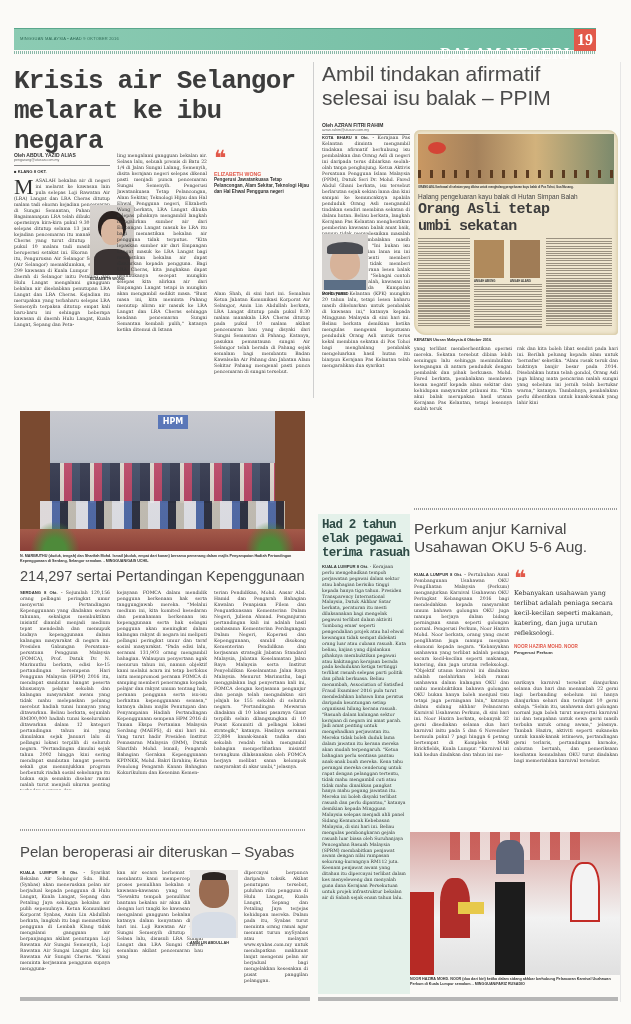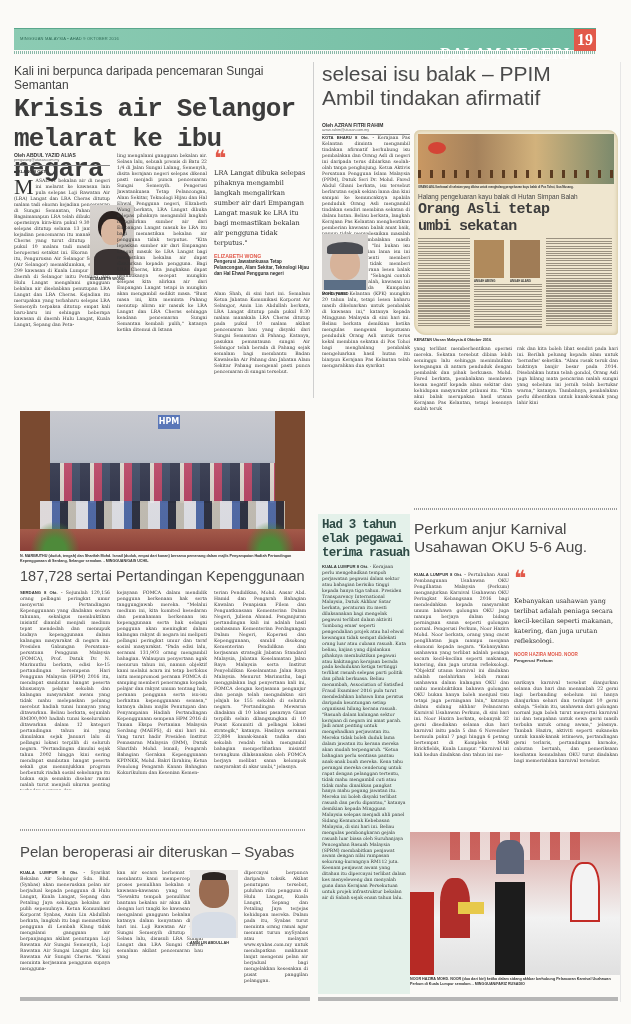--- a/index.html
+++ b/index.html
@@ -36,21 +36,20 @@
 <body>
 
 <div id="header" class="abs">
   <span class="date">MINGGUAN MALAYSIA • AHAD 9 OKTOBER 2016</span>
   <span class="section">DALAM NEGERI</span>
   <span class="page">19</span>
 </div>
 <div class="abs dots" style="left:14px;top:51px;width:582px;"></div>
 
 <div class="abs" style="left:14px;top:64px;width:296px;">
-  <div class="kicker" style="font-size:12px;">Kali ini berpunca daripada pencemaran Sungai Semantan</div>
   <div class="headline-bold" style="font-size:26px;line-height:30px;margin-top:2px;">Krisis air Selangor</div>
   <div class="headline-bold" style="font-size:26px;line-height:30px;">melarat ke ibu negara</div>
 </div>
 
 <div class="abs" style="left:14px;top:152px;width:96px;">
   <div class="byline">Oleh ABDUL YAZID ALIAS</div>
   <div class="email">pengarang@utusan.com.my</div>
   <div class="hrule" style="margin:3px 0;background:#888;"></div>
   <div class="dateline">■ <span>KLANG 8 OKT.</span></div>
 </div>
@@ -65,43 +64,42 @@
   <div style="position:absolute;left:4px;top:44px;width:36px;height:26px;border-radius:40% 40% 0 0;background:#3a3333;"></div>
 </div>
 <div class="abs pic-label" style="left:90px;top:277px;">ELIZABETH WONG</div>
 
 <div class="abs body" style="left:117px;top:153px;width:90px;height:237px;overflow:hidden;">
   <span>ling mengalami gangguan bekalan air. Selasa lalu, sebuah premis di Batu 22 1/4 di Jalan Sungai Lalang, Semenyih, disita kerajaan negeri selepas dikenal pasti menjadi punca pencemaran Sungai Semenyih. Pengerusi Jawatankuasa Tetap Pelancongan, Alam Sekitar, Teknologi Hijau dan Hal Ehwal Pengguna negeri, Elizabeth Wong berkata, LRA Langat dibuka selepas pihaknya mengambil langkah mengalirkan sumber air dari Empangan Langat masuk ke LRA itu bagi memastikan bekalan air pengguna tidak terputus. "Kita lepaskan sumber air dari Empangan Langat masuk ke LRA Langat bagi memastikan bekalan air dapat disalurkan kepada pengguna. Bagi LRA Cheras, kita jangkakan dapat membukanya secepat mungkin selepas kita alirkan air dari Empangan Langat tetapi ia mungkin akan mengambil sedikit masa. "Buat masa ini, kita meminta Pahang menutup aliran air masuk ke LRA Langat dan LRA Cheras sehingga keadaan pencemaran Sungai Semantan kembali pulih," katanya ketika ditemui di Istana</span>
 </div>
 
 <div class="abs" style="left:214px;top:152px;width:96px;">
   <div class="quote-marks">❛❛</div>
-  <div class="quote" style="font-size:6.6px;line-height:10px;margin-top:2px;">LRA Langat dibuka selepas pihaknya mengambil langkah mengalirkan sumber air dari Empangan Langat masuk ke LRA itu bagi memastikan bekalan air pengguna tidak terputus."</div>
   <div class="q-name" style="margin-top:5px;">ELIZABETH WONG</div>
   <div class="q-title" style="font-size:4.6px;line-height:6px;">Pengerusi Jawatankuasa Tetap Pelancongan, Alam Sekitar, Teknologi Hijau dan Hal Ehwal Pengguna negeri</div>
 </div>
 <div class="abs body" style="left:214px;top:291px;width:96px;height:99px;overflow:hidden;">
   <span>Alam Shah, di sini hari ini. Semalam Ketua Jabatan Komunikasi Korporat Air Selangor, Amin Lin Abdullah berkata, LRA Langat ditutup pada pukul 8.30 malam manakala LRA Cheras ditutup pada pukul 10 malam akibat pencemaran bau yang disyaki dari Sungai Semantan di Pahang. Katanya, pasukan pemantauan sungai Air Selangor telah berada di Pahang sejak semalam bagi membantu Badan Kawalselia Air Pahang dan Jabatan Alam Sekitar Pahang mengenal pasti punca pencemaran di sungai tersebut.</span>
 </div>
 
 <div class="abs vrule" style="left:313px;top:62px;height:336px;"></div>
 
 <div class="abs photo" style="left:20px;top:411px;width:285px;height:140px;background:linear-gradient(180deg,#c8c9cf 0%,#b9bec8 35%,#6b6e80 60%,#3d4966 100%);">
   <div style="position:absolute;left:0;top:0;width:30px;height:140px;background:#7a4a30;"></div>
   <div style="position:absolute;right:0;top:0;width:30px;height:140px;background:#7a4a30;"></div>
-  <div style="position:absolute;left:138px;top:4px;width:22px;height:14px;background:#5a77b8;color:#fff;font-size:8px;font-weight:bold;text-align:center;line-height:14px;font-family:'DejaVu Sans',sans-serif;">HPM</div>
+  <div style="position:absolute;left:138px;top:4px;width:30px;height:14px;background:#5a77b8;color:#fff;font-size:8px;font-weight:bold;text-align:center;line-height:14px;font-family:'DejaVu Sans',sans-serif;">HPM</div>
   <div style="position:absolute;left:30px;top:52px;width:225px;height:40px;background:repeating-linear-gradient(90deg,#2b2f44 0 10px,#e6dcd0 10px 14px,#c04060 14px 22px,#3b4660 22px 30px);opacity:0.85;"></div>
   <div style="position:absolute;left:20px;top:90px;width:245px;height:30px;background:repeating-linear-gradient(90deg,#e8e8ec 0 12px,#4f6aa8 12px 20px,#2a2d3c 20px 28px,#c9c3b6 28px 36px);opacity:0.9;"></div>
   <div style="position:absolute;left:0;bottom:0;width:285px;height:22px;background:linear-gradient(180deg,#a45a4a,#8a4038);"></div>
   <div style="position:absolute;left:10px;bottom:0;width:50px;height:30px;background:radial-gradient(ellipse at bottom,#4e8a3a 30%,transparent 70%);"></div>
   <div style="position:absolute;right:10px;bottom:0;width:50px;height:30px;background:radial-gradient(ellipse at bottom,#4e8a3a 30%,transparent 70%);"></div>
 </div>
 <div class="abs caption" style="left:20px;top:554px;width:285px;">N. MARIMUTHU (duduk, tengah) dan Sharifah Mohd. Ismail (duduk, empat dari kanan) bersama pemenang dalam majlis Penyampaian Hadiah Pertandingan Kepenggunaan di Serdang, Selangor semalam. - MINGGUAN/GAIS UCHIL</div>
 
-<div class="abs headline-light" style="left:20px;top:568px;width:290px;font-size:14.5px;">187,728 sertai Pertandingan Kepenggunaan</div>
+<div class="abs headline-light" style="left:20px;top:568px;width:290px;font-size:14.5px;">214,297 sertai Pertandingan Kepenggunaan</div>
 <div class="abs body" style="left:20px;top:590px;width:90px;height:200px;overflow:hidden;">
   <span class="dateline" style="font-size:4.2px;">SERDANG 8 Okt.</span> <span>- Sejumlah 120,156 orang pelbagai peringkat umur menyertai Pertandingan Kepenggunaan yang diadakan secara tahunan, sekaligus membuktikan inisiatif diambil menjadi medium tepat mendedah dan memupuk budaya kepenggunaan dalam kalangan masyarakat di negara ini. Presiden Gabungan Persatuan-persatuan Pengguna Malaysia (FOMCA), Prof. Datuk Dr. N. Marimuthu berkata, edisi ke-15 pertandingan bersempena Hari Pengguna Malaysia (HPM) 2016 itu, mendapat sambutan hangat peserta khususnya pelajar sekolah dan kalangan masyarakat awam yang tidak mahu melepaskan peluang merebut hadiah tunai lumayan yang ditawarkan. Beliau berkata, sejumlah RM300,000 hadiah tunai keseluruhan ditawarkan dalam 12 kategori pertandingan tahun ini yang dimulakan sejak Januari lalu di pelbagai lokasi terpilih di seluruh negara. "Pertandingan dimulai sejak tahun 2002 hingga kini sering mendapat sambutan hangat peserta sekali gus menunjukkan program berbentuk riadah sosial sekeluarga itu bukan saja semakin disebar ramai malah turut menjadi ukuran penting terhadap peranan dan</span>
 </div>
 <div class="abs body" style="left:117px;top:590px;width:90px;height:200px;overflow:hidden;">
   <span>kejayaan FOMCA dalam mendidik pengguna berkenaan hak serta tanggungjawab mereka. "Melalui medium ini, kita komited kesedaran dan pemahaman berkenaan isu kepenggunaan serta hak sebagai pengguna akan meningkat dalam kalangan rakyat di negara ini meliputi pelbagai peringkat umur dan taraf sosial masyarakat. "Pada edisi lalu, seramai 131,903 orang mengambil bahagian. Walaupun penyertaan agak menurun tahun ini, namun objektif kami melalui acara ini tetap berfokus iaitu mempromosi peranan FOMCA di samping memberi penerangan kepada pelajar dan rakyat umum tentang hak, peranan pengguna serta isu-isu berkaitan kepenggunaan semasa," katanya dalam majlis Penutupan dan Penyampaian Hadiah Pertandingan Kepenggunaan sempena HPM 2016 di Taman Ekspo Pertanian Malaysia Serdang (MAEPS), di sini hari ini. Yang turut hadir Presiden Institut Pemasaran Malaysia (IMM), Datuk Sharifah Mohd. Ismail; Pengarah Bahagian Gerakan Kepenggunaan KPDNKK, Mohd. Bakri Ibrahim; Ketua Penolong Pengarah Kanan Bahagian Kokurikulum dan Kesenian Kemen-</span>
 </div>
 <div class="abs body" style="left:214px;top:590px;width:92px;height:200px;overflow:hidden;">
   <span>terian Pendidikan, Mohd. Ansar Abd. Hamid dan Pengarah Bahagian Kawalan Penapisan Filem dan Penguatkuasaan Kementerian Dalam Negeri, Juliena Ahmad. Penganjuran pertandingan kali ini adalah hasil usahasama Kementerian Perdagangan Dalam Negeri, Koperasi dan Kepenggunaan, sambil disokong Kementerian Pendidikan dan kerjasama strategik Jabatan Standard Malaysia, Jabatan Keselamatan Jalan Raya Malaysia serta Institut Penyelidikan Keselamatan Jalan Raya Malaysia. Menurut Marimuthu, bagi menggalakan lagi penyertaan kali ini, FOMCA dengan kerjasama penganjur dan penaja telah mengadakan siri jelajah ke 155 sekolah di seluruh negara. "Pertandingan Mewarna diadakan di 10 lokasi pasaraya Giant terpilih selain dilangsungkan di 10 Pusat Komuniti di pelbagai lokasi strategik," katanya. Hasilnya seramai 22,884 kanak-kanak tadika dan sekolah rendah telah mengambil bahagian memperlihatkan inisiatif terangkum dilaksanakan oleh FOMCA berjaya melibat sama kelompok masyarakat di akar umbi," jelasnya.</span>
 </div>
 <div class="abs dotrule" style="left:20px;top:829px;width:285px;"></div>
@@ -118,22 +116,22 @@
   <div style="position:absolute;left:12px;top:2px;width:24px;height:8px;border-radius:50% 50% 0 0;background:#2b2523;"></div>
   <div style="position:absolute;left:2px;top:42px;width:44px;height:26px;border-radius:40% 40% 0 0;background:#d7dde6;"></div>
 </div>
 <div class="abs pic-label" style="left:190px;top:941px;">AMIN LIN ABDULLAH</div>
 <div class="abs body" style="left:244px;top:870px;width:64px;height:118px;overflow:hidden;">
   <span>dipercayai berpunca daripada toksik. Akibat penutupan tersebut, puluhan ribu pengguna di Hulu Langat, Kuala Langat, Sepang dan Petaling Jaya terjejas kehidupan mereka. Dalam pada itu, Syabas turut meminta orang ramai agar memuat turun mySyabas atau melayari www.syabas.com.my untuk mendapatkan maklumat lanjut mengenai pelan air berjadual bagi mengelakkan kesesakan di pusat panggilan pelanggan.</span>
 </div>
 <div class="abs" style="left:20px;top:997px;width:290px;height:4px;background:#b6b6b6;"></div>
 
 <div class="abs headline-light" style="left:322px;top:62px;width:300px;font-size:21px;line-height:24px;">
+  <div>Ambil tindakan afirmatif</div>
   <div>selesai isu balak – PPIM</div>
-  <div>Ambil tindakan afirmatif</div>
 </div>
 <div class="abs" style="left:322px;top:122px;width:88px;">
   <div class="byline">Oleh AZRAN FITRI RAHIM</div>
   <div class="email">azran.rahim@utusan.com.my</div>
   <div class="hrule" style="margin:2px 0;background:#888;"></div>
 </div>
 <div class="abs body" style="left:322px;top:135px;width:88px;height:300px;overflow:hidden;">
   <span class="dateline">KOTA BHARU 8 Okt.</span> <span>- Kerajaan Pas Kelantan diminta mengambil tindakan afirmatif berhubung isu pembalakan dan Orang Asli di negeri ini daripada terus dibiarkan seolah-olah tanpa penghujung. Ketua Aktivis Persatuan Pengguna Islam Malaysia (PPIM), Datuk Seri Dr. Mohd. Fared Abdul Ghani berkata, isu tersebut berlarutan sejak sekian lama dan kini sampai ke kemuncaknya apabila penduduk Orang Asli mengambil tindakan sendiri membina sekatan di dalam hutan. Beliau berkata, langkah Kerajaan Pas Kelantan menghentikan pemberian kawasan balak amat baik, namun tidak menyelesaikan masalah kerana lesen pembalakan masih terus dikeluarkan. "Ini bukan isu baharu. Sejak sekian lama isu ini berlarutan. Berhenti memberi kawasan balak tidak memberi sebarang kesan kerana lesen balak masih dikeluarkan. "Sebagai contoh di Hutan Simpan Balah, kawasan ini diberikan kepada Kumpulan Perkayuan Kelantan (KPK) mungkin 20 tahun lalu, tetapi lesen baharu masih dikeluarkan untuk pembalak di kawasan ini," katanya kepada Mingguan Malaysia di sini hari ini. Beliau berkata demikian ketika mengulas mengenai keputusan penduduk Orang Asli untuk terus kekal membina sekatan di Pos Tohoi bagi menghalang pembalak mengeluarkan hasil hutan itu biarpun Kerajaan Pas Kelantan telah mengarahkan dua syarikat</span>
 </div>
 <div class="abs photo" style="left:322px;top:234px;width:46px;height:56px;background:#d5d2cf;">
@@ -168,39 +166,39 @@
   <span>yang terlibat memberhentikan operasi mereka. Sekatan tersebut dibina lebih seminggu lalu sehingga menimbulkan ketegangan di antara penduduk dengan pembalak dan pihak berkuasa. Mohd. Fared berkata, pembalakan membawa kesan negatif kepada alam sekitar dan kehidupan masyarakat pribumi itu. "Kita akui balak merupakan hasil utama Kerajaan Pas Kelantan, tetapi lesennya sudah teruk</span>
 </div>
 <div class="abs body" style="left:517px;top:346px;width:101px;height:74px;overflow:hidden;">
   <span>rak dan kita boleh lihat sendiri pada hari ini. Berilah peluang kepada alam untuk 'bernafas' seketika. "Alam rosak teruk dan buktinya banjir besar pada 2014. Disebabkan hutan telah gondol, Orang Asli juga hilang mata pencarian malah sungai yang sebelum ini jernih telah bertukar warna," katanya. Tambahnya, pembalakan perlu dihentikan untuk kanak-kanak yang lahir kini</span>
 </div>
 
 <div class="abs dotrule" style="left:414px;top:508px;width:204px;"></div>
 
 <div class="abs" style="left:318px;top:514px;width:92px;height:480px;background:#e4f1ea;">
   <div class="headline-bold" style="position:absolute;left:4px;top:4px;font-size:12.5px;line-height:14px;color:#2e4a45;">
-    <div>Had 3 tahun</div>
+    <div>Had 2 tahun</div>
     <div>elak pegawai</div>
     <div>terima rasuah</div>
   </div>
   <div class="body" style="position:absolute;left:4px;top:50px;width:84px;height:425px;overflow:hidden;text-align:left;font-size:4.5px;line-height:5.9px;">
     <span class="dateline">KUALA LUMPUR 8 Okt.</span> <span>- Kerajaan perlu mengehadkan tempoh perjawatan pegawai dalam sektor atau bahagian berisiko tinggi kepada hanya tiga tahun. Presiden Transparency International Malaysia, Datuk Akhbar Satar berkata, peraturan itu mesti dilaksanakan bagi mengelak pegawai terlibat dalam aktiviti 'lombong emas' seperti pengendalian projek atau hal ehwal kewangan tidak sempat didekati orang luar atau cubaan rasuah. Kata beliau, kajian yang dijalankan pihaknya membuktikan pegawai atau kakitangan kerajaan berada pada kedudukan ketiga tertinggi terlibat rasuah selepas parti politik dan pihak berkuasa. Beliau menambah, Association of Satisfied Fraud Examiner 2016 pula turut mendedahkan bahawa lima peratus daripada keuntungan setiap organisasi hilang kerana rasuah. "Rasuah dalam kalangan sektor kerajaan di negara ini amat parah. Jadi amat penting untuk mengehadkan perjawatan itu. Mereka tidak boleh duduk lama dalam jawatan itu kerana mereka akan mudah terpengaruh. "Ketua bahagian perlu sentiasa pantau anak-anak buah mereka. Kena tahu perangai mereka cenderung untuk rapat dengan pelanggan tertentu, tidak mahu mengambil cuti atau tidak mahu dinaikkan pangkat hanya mahu pegang jawatan itu. Mereka ini boleh disyaki terlibat rasuah dan perlu dipantau," katanya demikian kepada Mingguan Malaysia selepas menjadi ahli panel Sidang Kemuncak Kebebasan Malaysia, di sini hari ini. Beliau mengulas pembongkaran gejala rasuah luar biasa oleh Suruhanjaya Pencegahan Rasuah Malaysia (SPRM) membabitkan penjawat awam dengan nilai rampasan sekurang-kurangnya RM112 juta. Keenam penjawat awam yang ditahan itu dipercayai terlibat dalam kes menyeleweng dan menyalah guna dana Kerajaan Persekutuan untuk projek infrastruktur bekalan air di Sabah sejak enam tahun lalu.</span>
   </div>
 </div>
 
 <div class="abs headline-light" style="left:414px;top:520px;width:212px;font-size:15.5px;line-height:18px;">
   <div>Perkum anjur Karnival</div>
   <div>Usahawan OKU 5-6 Aug.</div>
 </div>
 <div class="abs body" style="left:414px;top:572px;width:95px;height:250px;overflow:hidden;">
   <span class="dateline">KUALA LUMPUR 8 Okt.</span> <span>- Pertubuhan Amal Pembangunan Usahawan OKU Pengilhatan Malaysia (Perkum) menganjurkan Karnival Usahawan OKU Peringkat Kebangsaan 2016 bagi mendedahkan kepada masyarakat umum bahawa golongan OKU juga mampu berjaya dalam bidang perniagaan sama seperti golongan normal. Pengerusi Perkum, Noor Hazira Mohd. Noor berkata, orang yang cacat penglihatan juga mampu menjana ekonomi kepada negara. "Kebanyakan usahawan yang terlibat adalah peniaga secara kecil-kecilan seperti makanan, katering, dan juga urutan refleksologi. "Objektif utama karnival ini diadakan adalah melahirkan lebih ramai usahawan dalam kalangan OKU dan mahu membuktikan bahawa golongan OKU bukan hanya boleh menjual tisu tetapi juga perniagaan lain," katanya dalam sidang akhbar Pelancaran Karnival Usahawan Perkum, di sini hari ini. Noor Hazira berkata, sebanyak 32 gerai disediakan selama dua hari karnival iaitu pada 5 dan 6 November bermula pukul 7 pagi hingga 6 petang bertempat di Kompleks MAB Brickfields, Kuala Lumpur. "Karnival ini kali kedua diadakan dan tahun ini me-</span>
 </div>
 <div class="abs" style="left:514px;top:572px;width:108px;">
   <div class="quote-marks">❛❛</div>
-  <div class="quote" style="font-size:6.4px;line-height:10px;margin-top:10px;">Kebanyakan usahawan yang terlibat adalah peniaga secara kecil-kecilan seperti makanan, katering, dan juga urutan refleksologi.</div>
+  <div class="quote" style="font-size:6.4px;line-height:10px;margin-top:2px;">Kebanyakan usahawan yang terlibat adalah peniaga secara kecil-kecilan seperti makanan, katering, dan juga urutan refleksologi.</div>
   <div class="q-name" style="margin-top:6px;font-size:4.6px;">NOOR HAZIRA MOHD. NOOR</div>
   <div class="q-title" style="font-size:4.4px;">Pengerusi Perkum</div>
 </div>
 <div class="abs body" style="left:514px;top:680px;width:104px;height:146px;overflow:hidden;">
   <span>nariknya karnival tersebut dianjurkan selama dua hari dan menambah 22 gerai lagi berbanding sebelum ini hanya dianjurkan sehari dan terdapat 10 gerai sahaja. "Selain itu, usahawan dari golongan normal juga boleh turut menyertai karnival ini dan tempahan untuk sewa gerai masih terbuka untuk orang awam," jelasnya. Tambah Hazira, aktiviti seperti sukaneka untuk kanak-kanak istimewa, pertandingan gerai terlaris, pertandingan karaoke, cabutan bertuah, dan pemeriksaan kesihatan kemudahan OKU turut diadakan bagi memeriahkan karnival tersebut.</span>
 </div>
 
 <div class="abs photo" style="left:410px;top:832px;width:210px;height:143px;background:linear-gradient(180deg,#d8a4a0 0%,#eadad8 40%,#f2f2f2 60%,#e0e0e0 100%);">
   <div style="position:absolute;left:40px;top:0;width:130px;height:28px;background:repeating-linear-gradient(90deg,#c2403a 0 10px,#f1e8e6 10px 20px);opacity:0.7;"></div>
   <div style="position:absolute;left:85px;top:50px;width:30px;height:93px;background:#1c1c1c;"></div>

